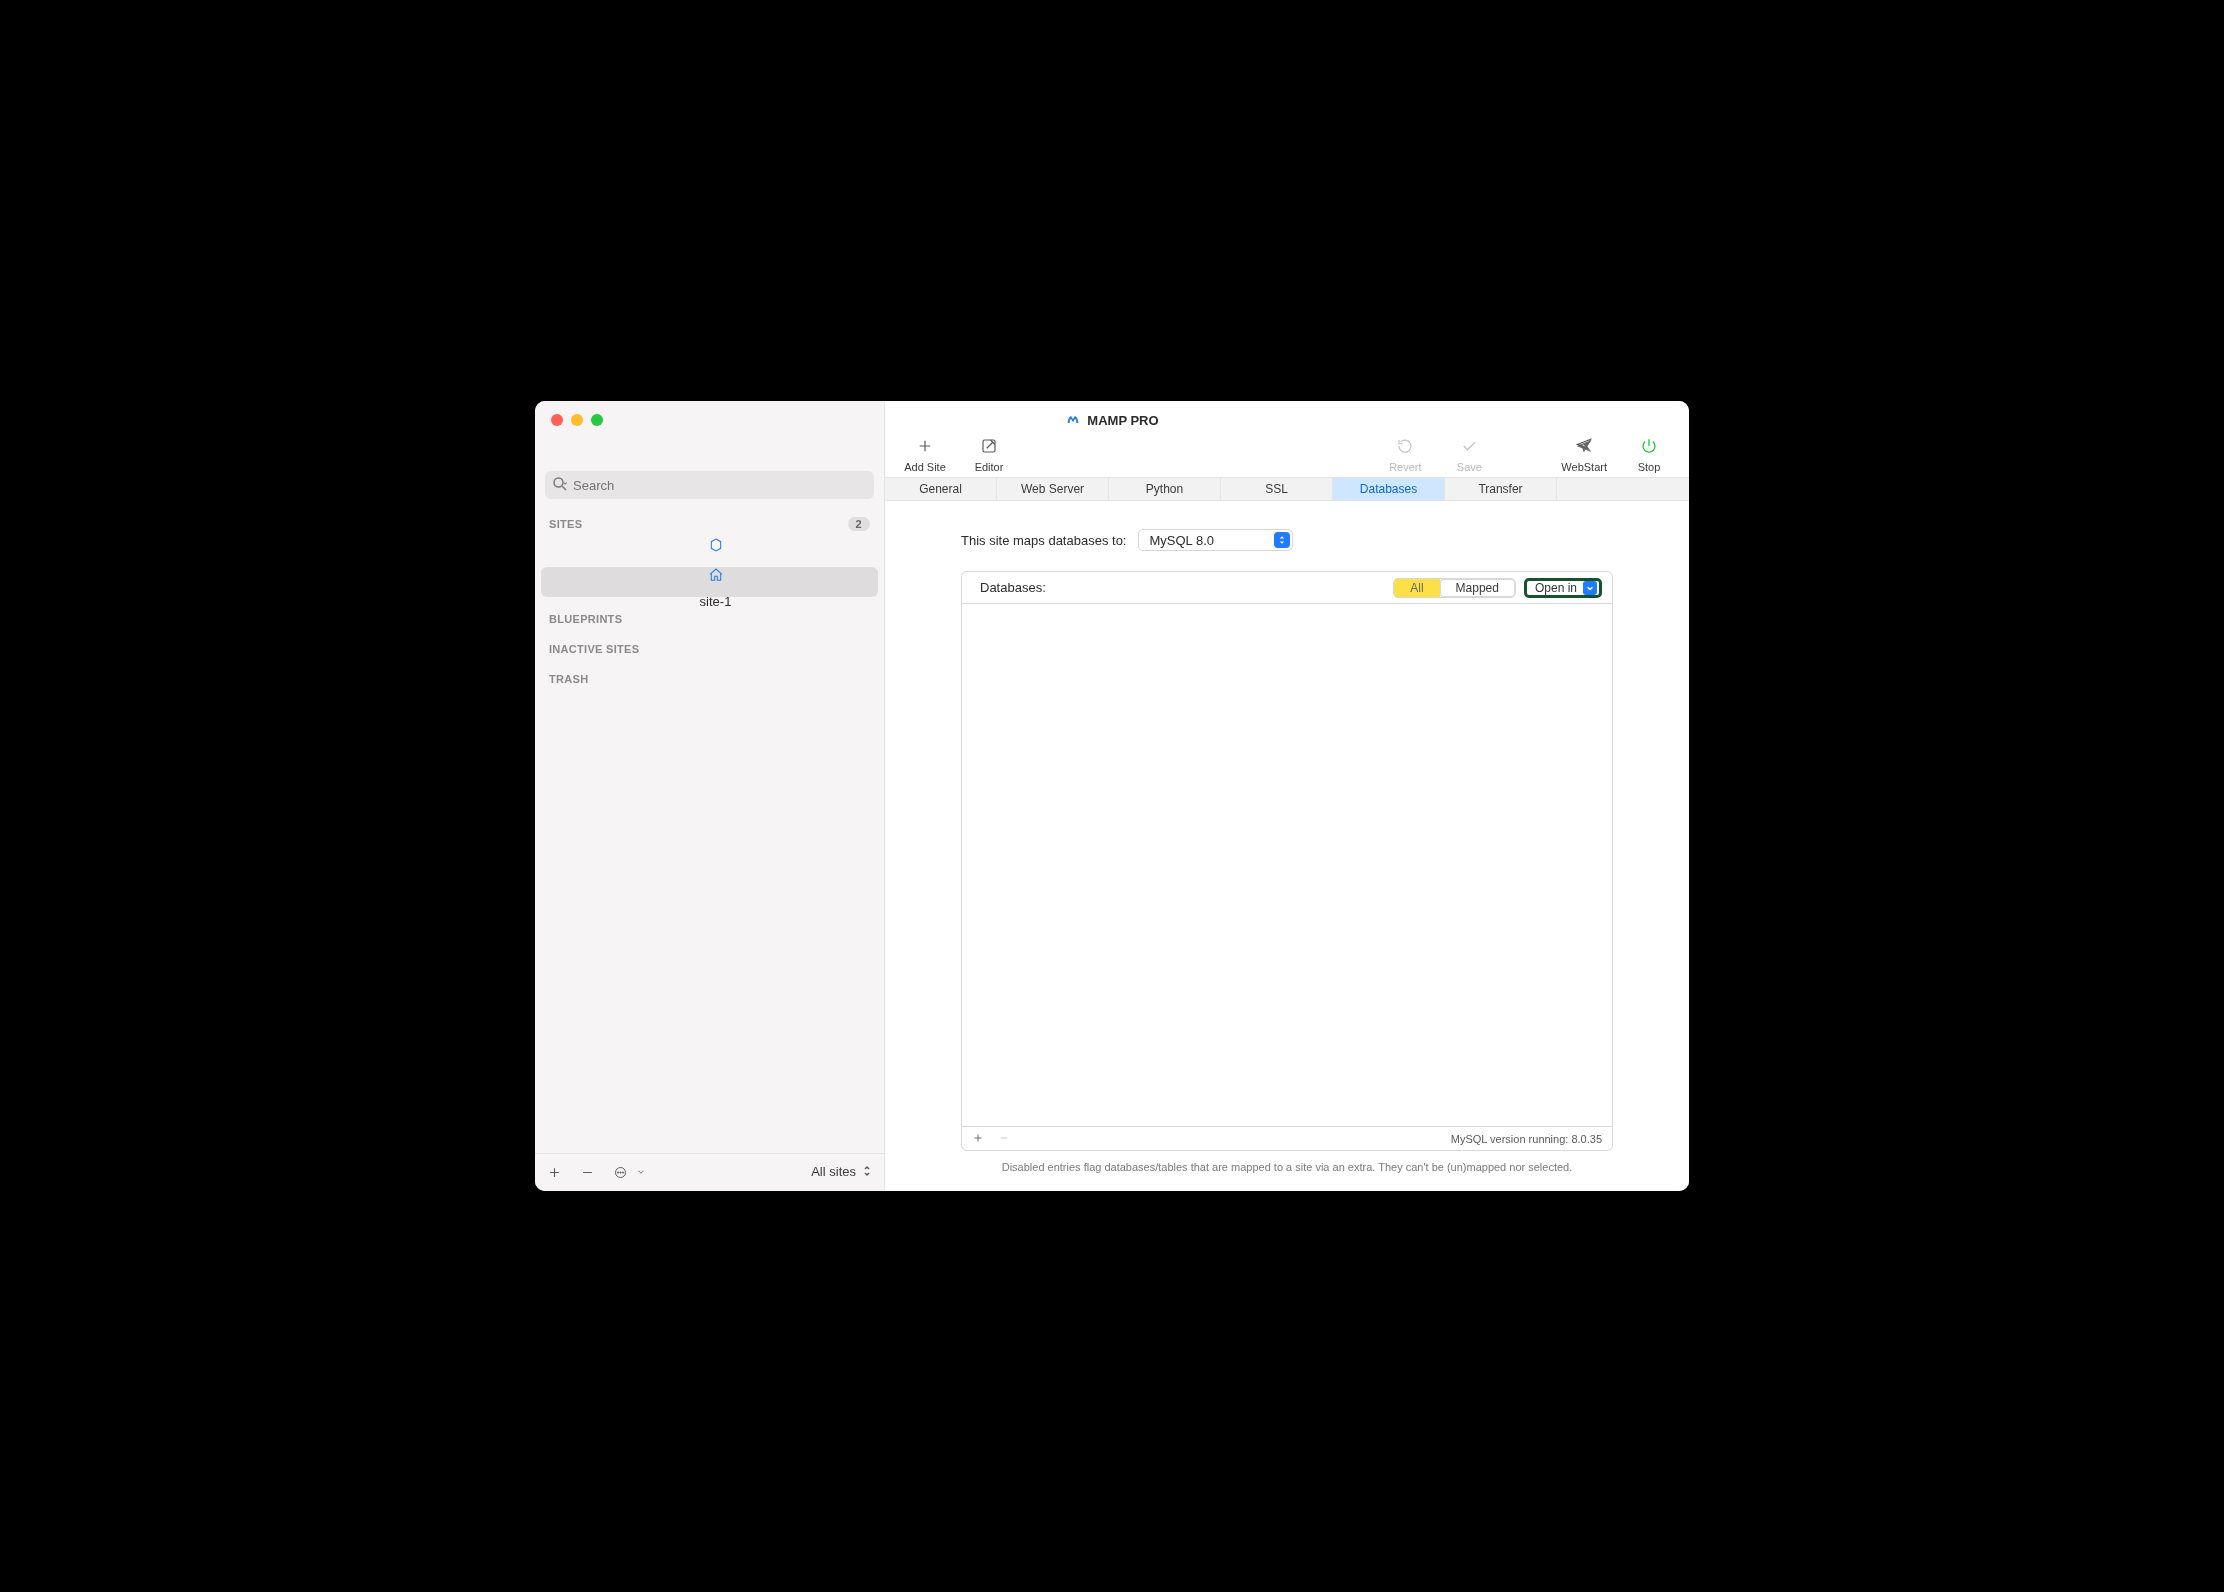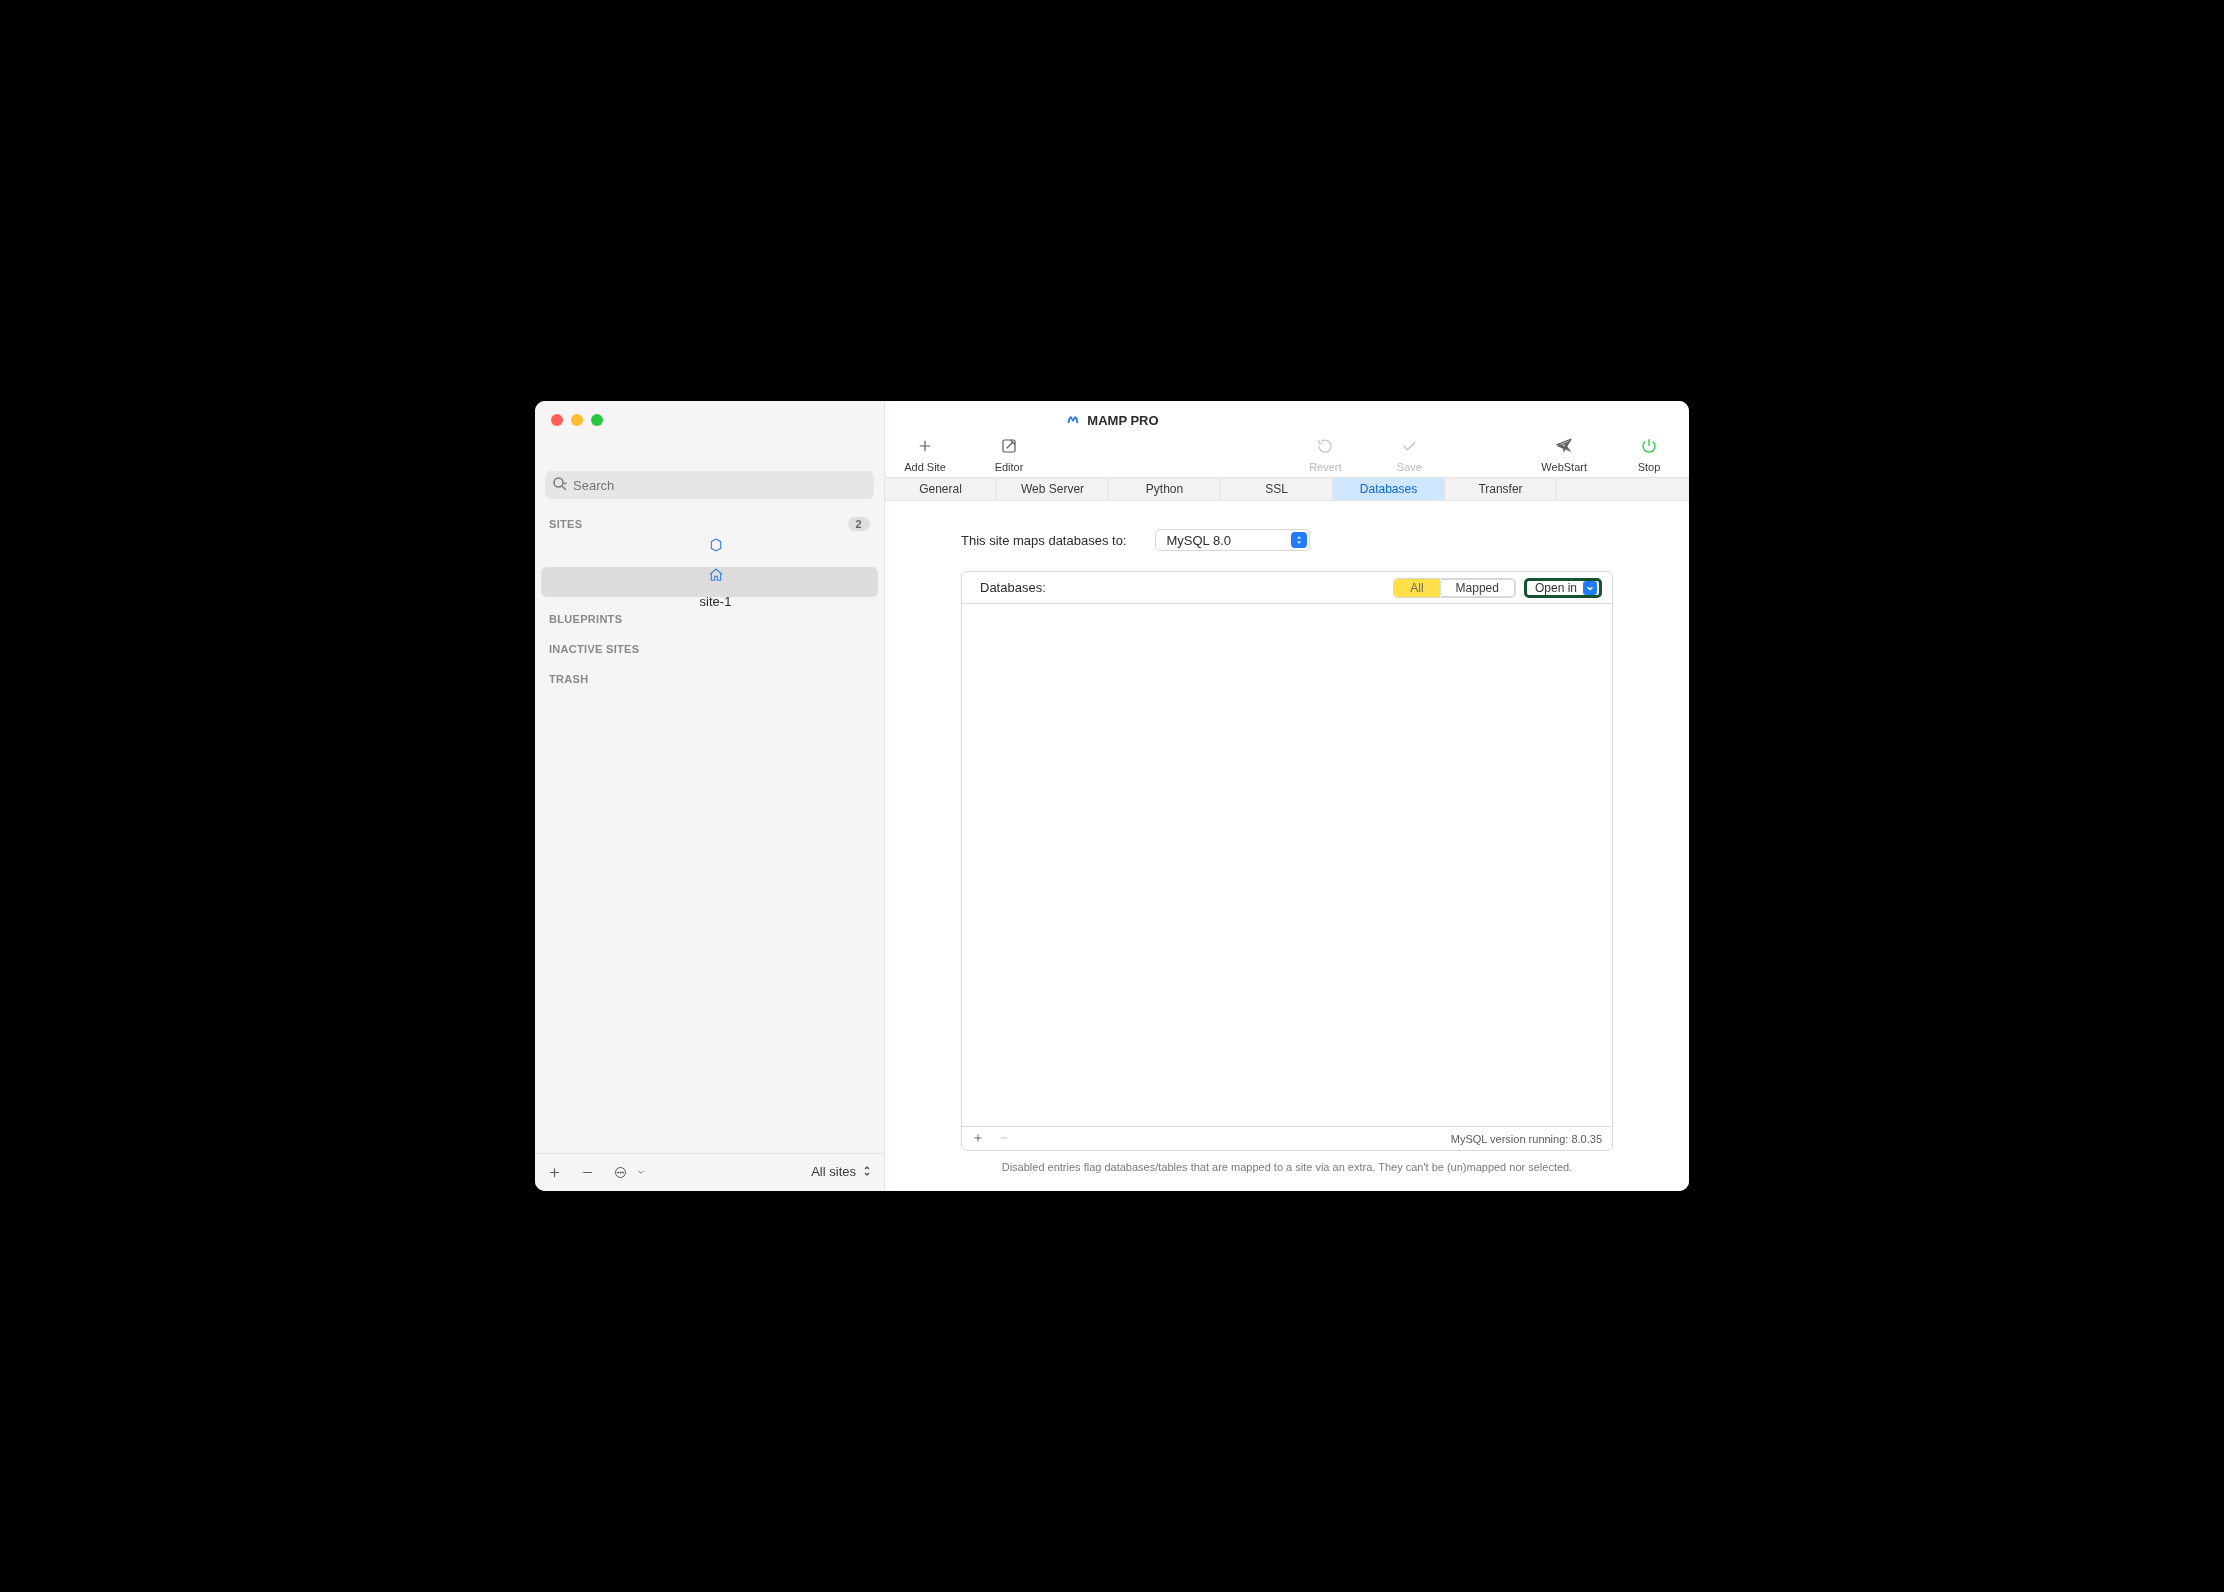--- a/index.html
+++ b/index.html
@@ -146,21 +146,21 @@
     flex-direction: column;
     background: #fff;
   }
   .toolbar {
     height: 76px;
     padding-top: 32px;
     display: flex;
     align-items: center;
     padding-left: 18px;
     padding-right: 18px;
-    gap: 40px;
+    gap: 20px;
   }
   .tb-btn {
     display: flex; flex-direction: column; align-items: center;
     gap: 4px; font-size: 11px; color: #3a3a3a;
     min-width: 44px;
   }
   .tb-btn.disabled { color: #b9b9b9; }
   .tb-btn svg { width: 18px; height: 18px; }
   .tb-spacer { flex: 1; }
   .tabs {
@@ -186,21 +186,21 @@
   .tab-filler { flex: 1; }
 
   .content {
     flex: 1;
     padding: 28px 76px 18px 76px;
     display: flex;
     flex-direction: column;
     overflow: hidden;
   }
   .map-row {
-    display: flex; align-items: center; gap: 29px;
+    display: flex; align-items: center; gap: 12px;
     font-size: 13px; color: #2b2b2b;
     margin-bottom: 20px;
   }
   .select-box {
     height: 22px;
     border: 1px solid #d7d7d7;
     border-radius: 5px;
     display: flex; align-items: center;
     padding: 0 2px 0 10px;
     gap: 60px;

